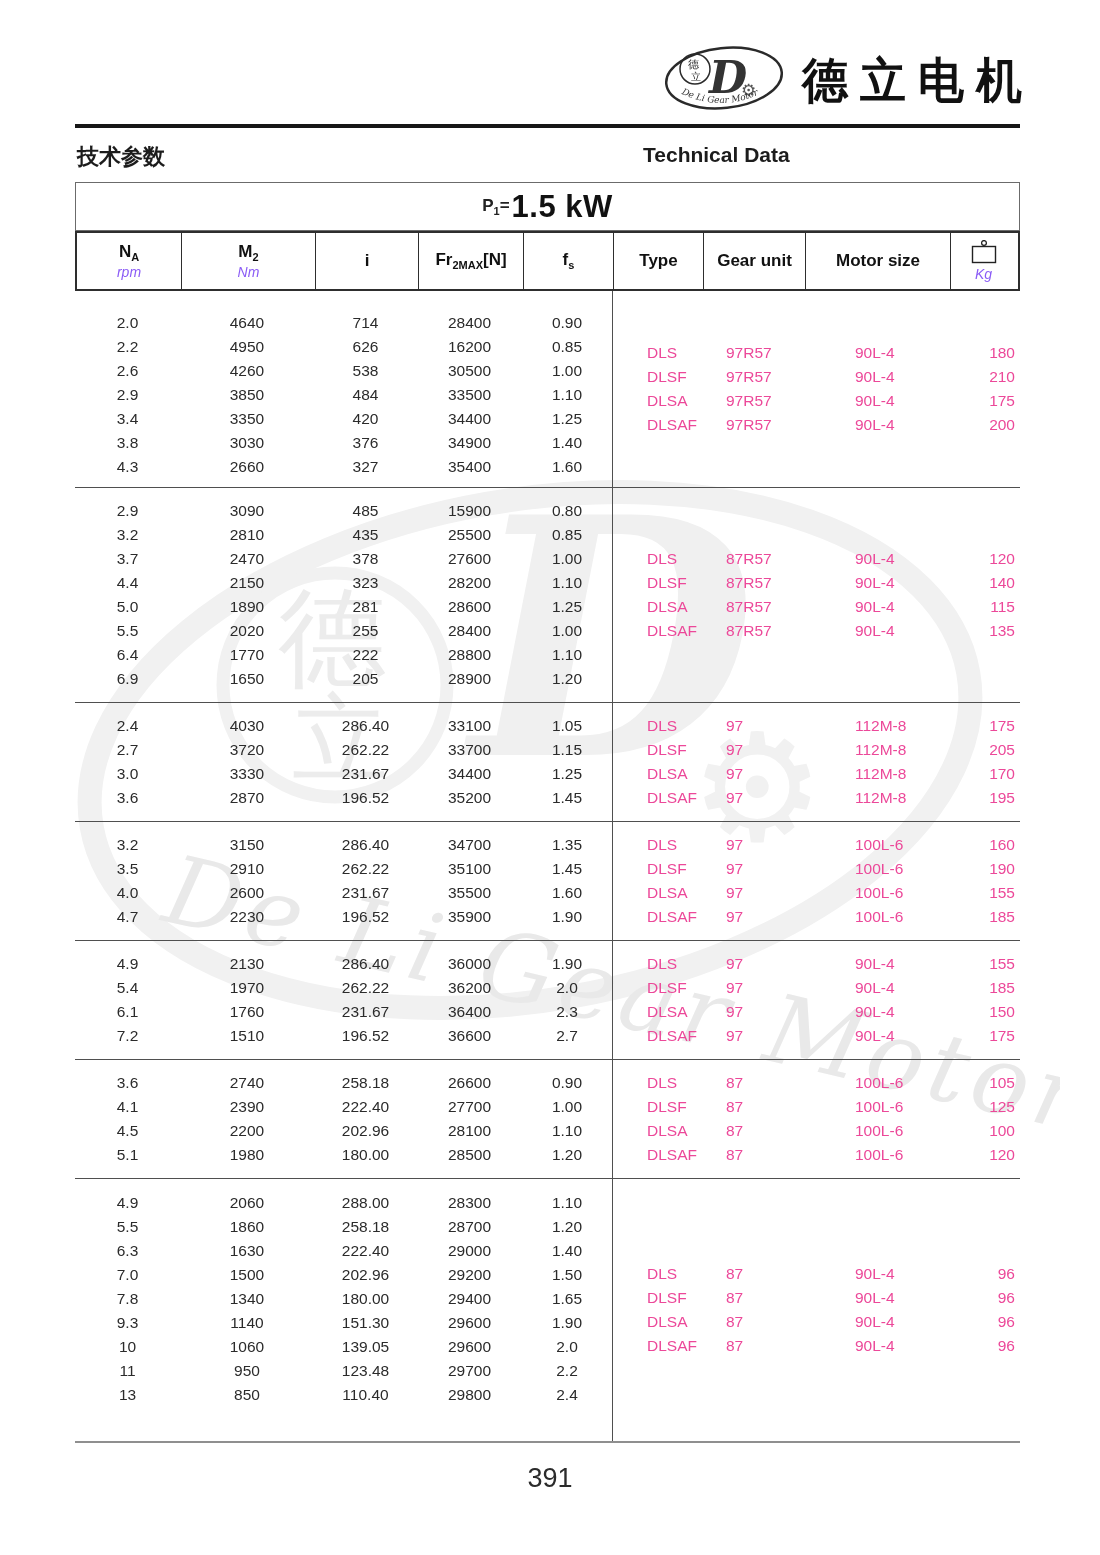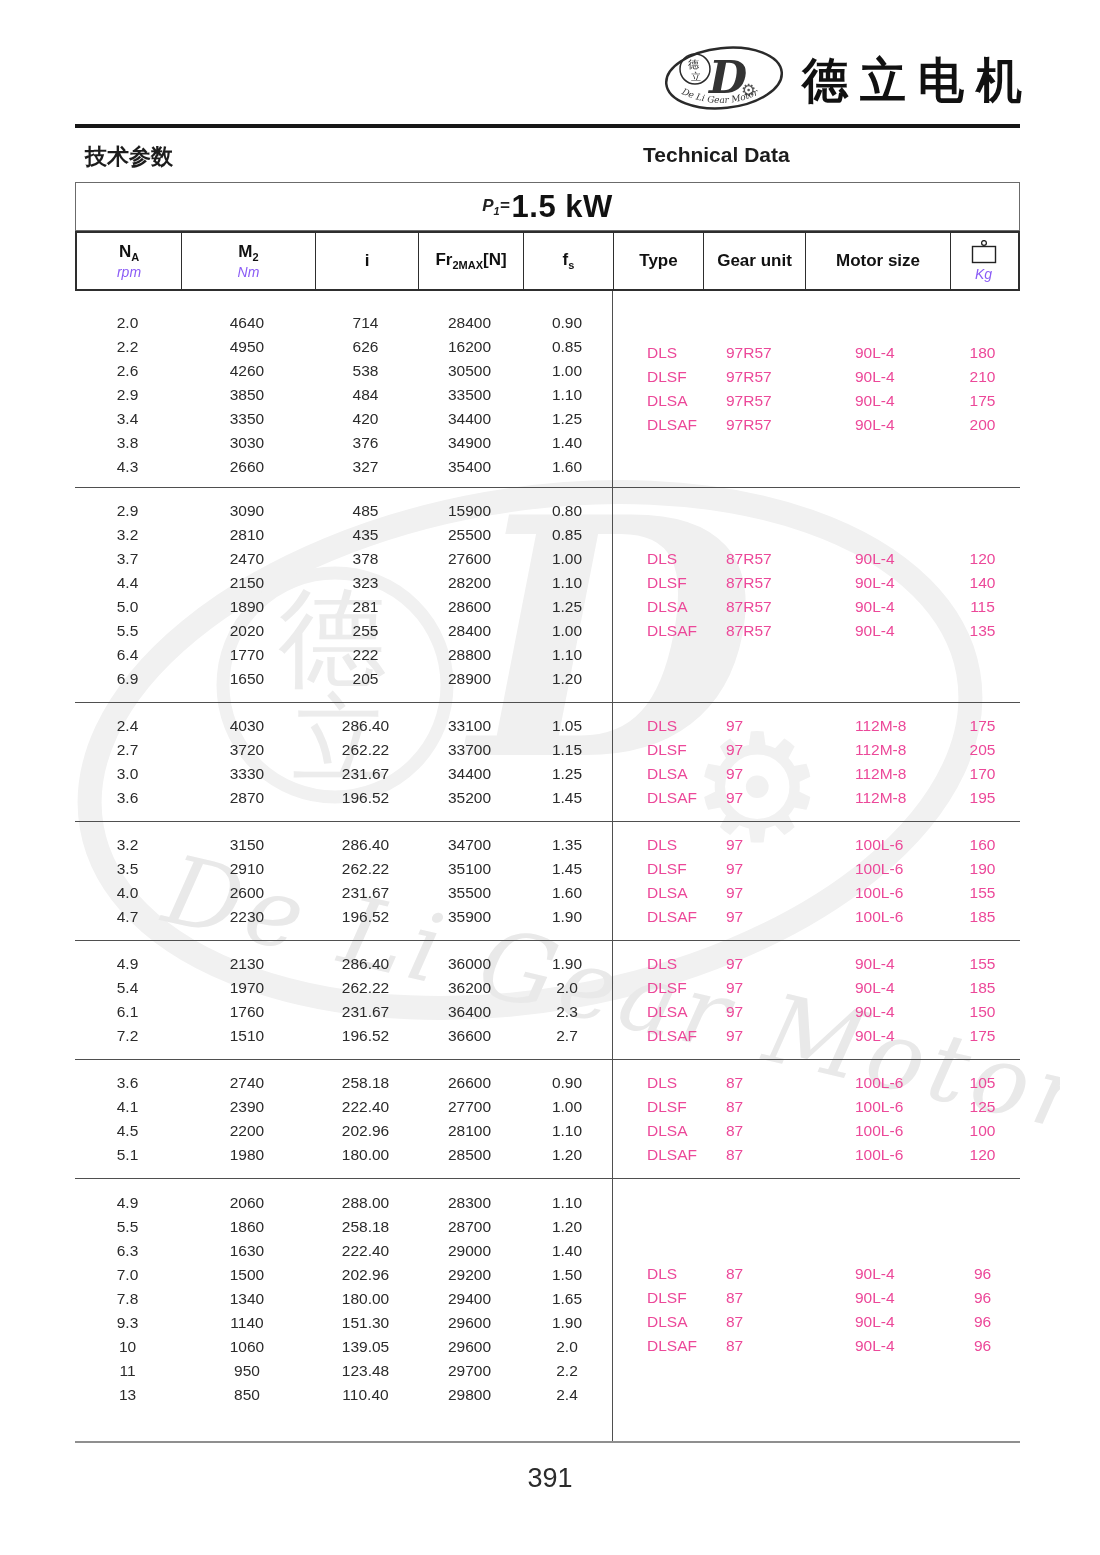--- a/index.html
+++ b/index.html
@@ -14,27 +14,27 @@
   .top-band{height:124px;position:relative;}
   .logo-row{position:absolute;right:66px;top:40px;display:flex;align-items:center;gap:12px;}
   .brand-cn{
     font-family:"DejaVu Serif", serif;font-weight:bold;font-size:46px;color:#111;
     letter-spacing:12px;line-height:1;transform:scaleY(1.05);
   }
   .top-rule{margin:0 80px 0 75px;height:4px;background:#161616;}
 
   
   .titles{position:relative;height:44px;margin:8px 75px 0;}
-  .title-cn{position:absolute;left:10px;top:6px;font-size:22px;font-weight:bold;color:#1c1c1c;}
+  .title-cn{position:absolute;left:2px;top:6px;font-size:22px;font-weight:bold;color:#1c1c1c;}
   .title-en{position:absolute;left:568px;top:7px;font-size:21px;font-weight:bold;color:#1c1c1c;}
 
   
   .power-box{margin:2px 80px 0 75px;border:1.5px solid #6b6b6b;height:47px;
     display:flex;align-items:center;justify-content:center;gap:2px;}
-  .power-prefix{font-size:17px;font-weight:bold;letter-spacing:0;font-style:italic;}
+  .power-prefix{font-size:17px;font-weight:bold;letter-spacing:0;}
   .power-prefix sub{font-size:11px;}
   .power-value{font-size:31px;font-weight:bold;letter-spacing:0.5px;color:#111;}
 
   
   .data-table{margin:0 80px 0 75px;width:945px;box-sizing:border-box;}
   .thead{
     display:grid;grid-template-columns:105px 134px 103px 105px 90px 90px 102px 145px 65px;
     border:2px solid #2e2e2e;height:56px;box-sizing:content-box;
   }
   .th{border-right:1.5px solid #2e2e2e;display:flex;flex-direction:column;
@@ -53,21 +53,21 @@
   .group:last-child .group-left{padding:12px 0 34px;}
   .group-right{width:402px;border-left:1.5px solid #4f4f4f;
     display:flex;flex-direction:column;justify-content:center;box-sizing:border-box;}
   .drow{display:grid;grid-template-columns:105px 134px 103px 105px 90px;
     height:24px;line-height:24px;font-size:15.5px;text-align:center;color:#2b2b2b;}
   .trow{display:grid;grid-template-columns:90px 102px 145px 65px;
     height:24px;line-height:24px;font-size:15.5px;color:#ec4899;}
   .trow .type{padding-left:34px;}
   .trow .gear{padding-left:23px;}
   .trow .motor{padding-left:50px;}
-  .trow .kg{text-align:center;}
+  .trow .kg{text-align:right;}
 
   .footer{margin-top:20px;text-align:center;font-size:27px;color:#2b2b2b;}
 </style>
 </head>
 <body>
 
 <svg class="watermark" width="1020" height="760" viewBox="0 0 1020 760" aria-hidden="true">
   <ellipse cx="490" cy="330" rx="445" ry="250" fill="none" stroke="#f1f1f1" stroke-width="24" transform="rotate(-10 490 330)"></ellipse>
   <circle cx="295" cy="265" r="112" fill="none" stroke="#f1f1f1" stroke-width="13"></circle>
   <text x="238" y="255" font-size="108" fill="#ececec" font-family="DejaVu Serif, serif">德</text>

